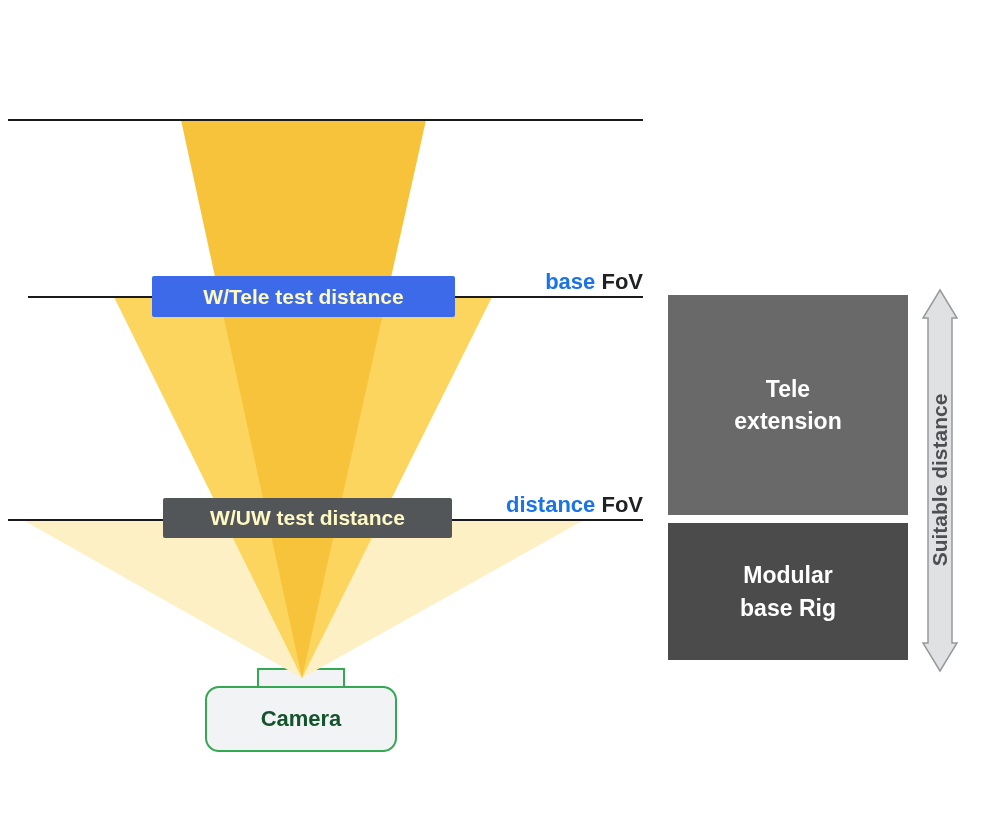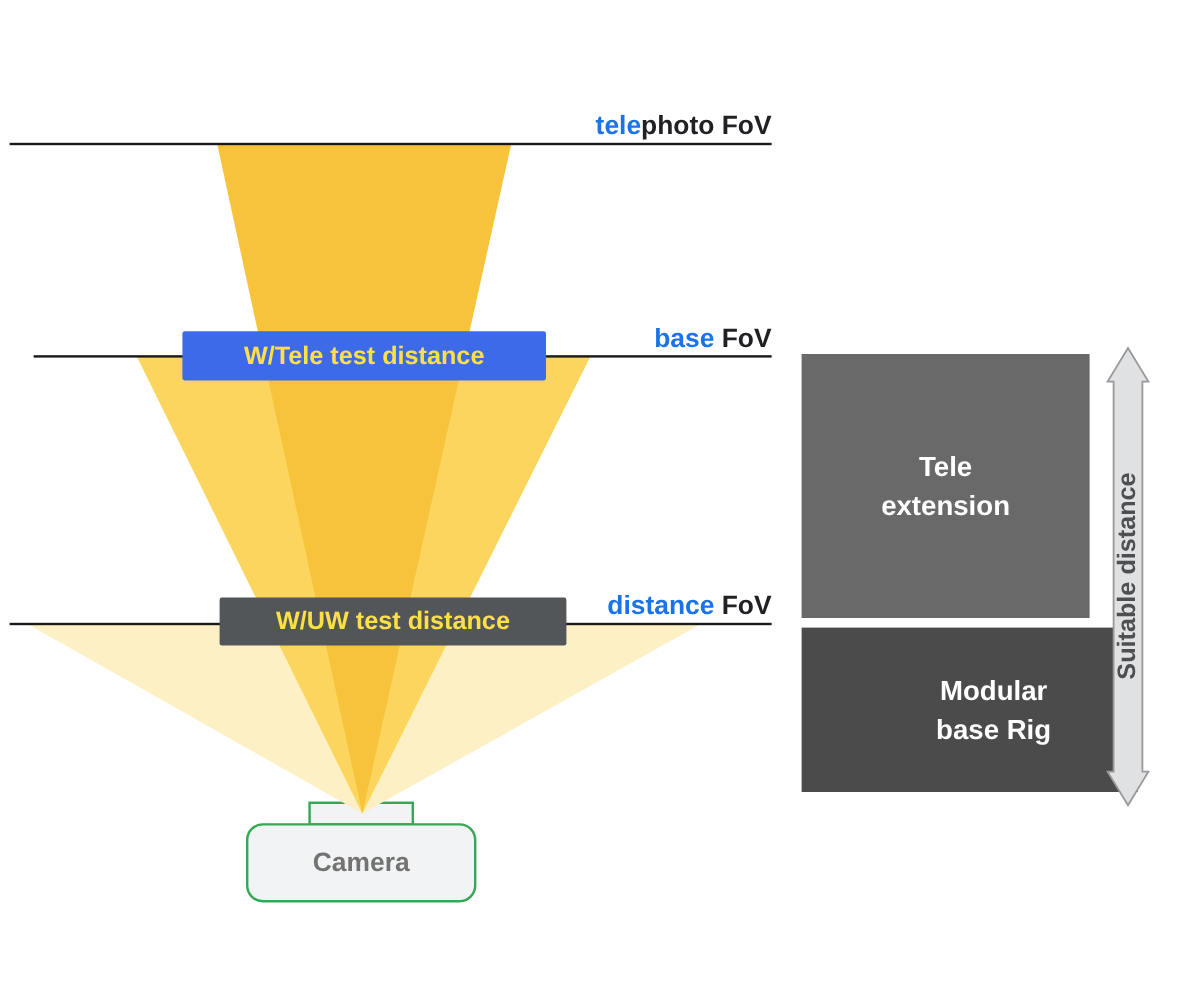--- a/index.html
+++ b/index.html
@@ -56,53 +56,52 @@
   }
   .fov-label .blue { color: #1A73E8; }
 
   
   .test-box {
     position: absolute;
     z-index: 3;
     display: flex;
     align-items: center;
     justify-content: center;
-    color: #fde047;
+    color: #fef9c3;
     font-size: 21px;
     font-weight: bold;
     border-radius: 2px;
     white-space: nowrap;
   }
   .test-box.blue-box {
     left: 152px; top: 276px;
     width: 303px; height: 41px;
     background: #3D6AE8;
   }
   .test-box.dark-box {
     left: 163px; top: 498px;
     width: 289px; height: 40px;
     background: #535659;
-    margin-left: 20px;
   }
 
   
   .camera-body {
     position: absolute;
     left: 205px; top: 686px;
     width: 192px; height: 66px;
     background: #F1F3F4;
     border: 2px solid #34A853;
     border-radius: 14px;
     box-sizing: border-box;
     display: flex;
     align-items: center;
     justify-content: center;
     font-size: 22px;
     font-weight: bold;
-    color: #737373;
+    color: #14532d;
     z-index: 2;
   }
 
   
   .rig-box {
     position: absolute;
     left: 668px;
     width: 240px;
     display: flex;
     align-items: center;
@@ -115,21 +114,20 @@
     white-space: pre-line;
     z-index: 1;
   }
   .rig-box.tele-ext {
     top: 295px; height: 220px;
     background: #696969;
   }
   .rig-box.modular {
     top: 523px; height: 137px;
     background: #4B4B4B;
-    padding-left: 40px;
   }
 
   
   .arrow-svg {
     position: absolute;
     left: 915px; top: 288px;
     width: 50px; height: 385px;
     z-index: 1;
   }
   .arrow-label {
@@ -156,21 +154,20 @@
   <svg class="cones" viewBox="0 0 988 824" xmlns="http://www.w3.org/2000/svg">
     <polygon points="23,520 584,520 302,678" fill="#FDF0C4"></polygon>
     <polygon points="114,297 492,297 302,678" fill="#FBD55E"></polygon>
     <polygon points="181,120 426,120 302,678" fill="#F7C33B"></polygon>
   </svg>
 
   <div class="fov-line" style="left:8px; top:119px; width:635px;"></div>
   <div class="fov-line" style="left:28px; top:296px; width:615px;"></div>
   <div class="fov-line" style="left:8px; top:519px; width:635px;"></div>
 
-  <div class="fov-label" style="right:345px; top:92px;"><span class="blue">tele</span><span>photo FoV</span></div>
 
   <div class="fov-label" style="right:345px; top:269px;"><span class="blue">base</span><span> FoV</span></div>
 
   <div class="fov-label" style="right:345px; top:492px;"><span class="blue">distance</span><span> FoV</span></div>
 
   <div class="test-box blue-box">W/Tele test distance</div>
 
   <div class="test-box dark-box">W/UW test distance</div>
 
   <div class="camera-body">

